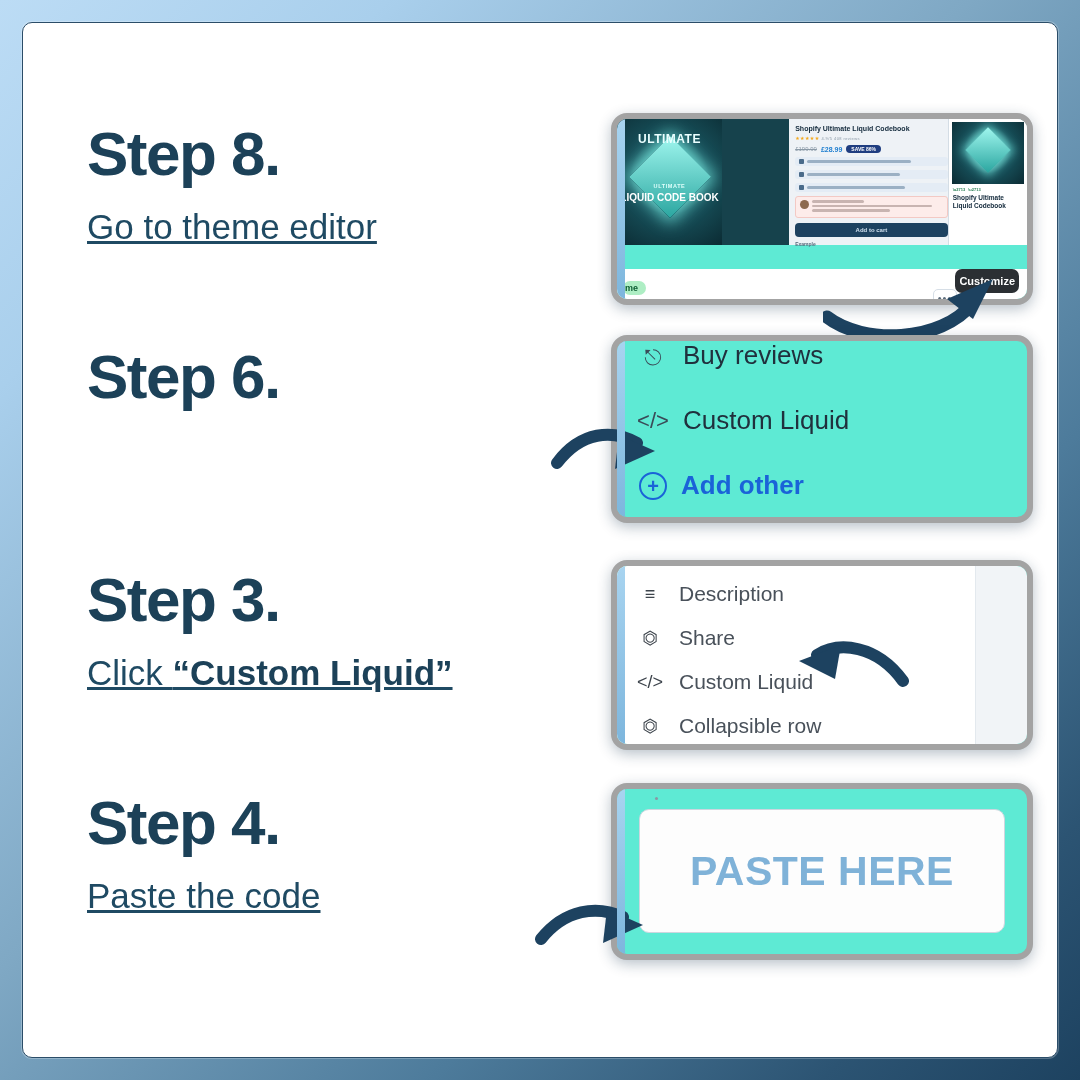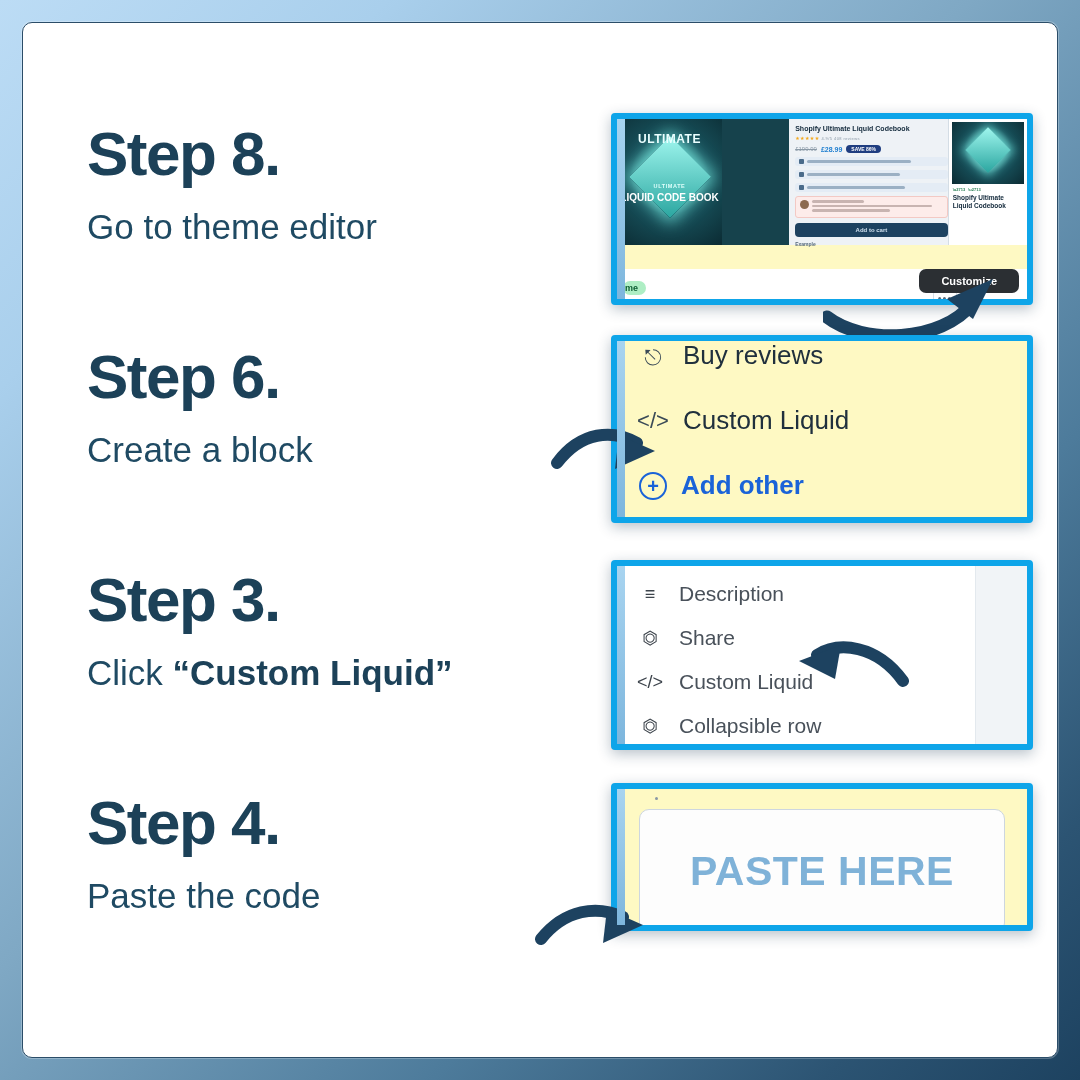--- a/index.html
+++ b/index.html
@@ -23,29 +23,29 @@
   }
 
   
   .step-text { position:absolute; left:64px; }
   .step-title {
     font-weight:800; font-size:62px; letter-spacing:-1.5px;
     color:#1c4158; line-height:1; white-space:nowrap;
   }
   .step-sub {
     margin-top:22px; font-size:35px; font-weight:300;
-    color:#1f4a63; line-height:1.15; white-space:nowrap;
+    color:#1f4a63; line-height:1.15; white-space:nowrap;text-decoration:underline;
   }
   .step-sub b { font-weight:700; color:#1c4158; }
 
   
   .card {
-    position:absolute; background:#fef9c3;
-    border-radius:4px; overflow:hidden;
-    border:6px solid #0ea5e9;
+    position:absolute; background:#5eead4;
+    border-radius:16px; overflow:hidden;
+    border:6px solid #a3a3a3;
     box-shadow:0 4px 14px rgba(20,50,75,.30);
   }
   .card::before{
     content:""; position:absolute; left:0; top:0; bottom:0; width:8px;
     background:linear-gradient(180deg,#a8d4f0,#7db6dd); z-index:4;
   }
 
   
   #card1 { left:588px; top:90px; width:422px; height:192px; }
   .c1-top { position:absolute; left:0; top:0; right:0; height:126px;
@@ -111,21 +111,21 @@
   .c1-bot { position:absolute; left:0; right:0; top:126px; bottom:0; background:#fff;margin-top:24px; }
   .c1-badge { position:absolute; left:6px; top:12px; background:#aeeec4; color:#0d5d33;
     font-size:9px; font-weight:700; border-radius:9px; padding:2px 8px 2px 2px; }
   .c1-ago { position:absolute; left:4px; top:33px; font-size:10px; color:#6b7d8c; }
   .c1-chev { position:absolute; left:4px; top:49px; font-size:10px; color:#6b7d8c; }
   .c1-dots { position:absolute; right:70px; top:20px; width:24px; height:18px;
     border:1px solid #d6dee6; border-radius:5px; background:#fff;
     display:flex; align-items:center; justify-content:center;
     font-size:11px; color:#5c6c7b; letter-spacing:1px; line-height:0; }
   .c1-cust { position:absolute; right:8px; top:0; background:#2b2f33; color:#fff;
-    font-size:11px; font-weight:700; border-radius:7px; padding:6px 22px; }
+    font-size:11px; font-weight:700; border-radius:7px; padding:6px 4px; }
 
   
   #card2 { left:588px; top:312px; width:422px; height:188px; }
   .c2-row { display:flex; align-items:center; gap:16px; padding:0 22px;
             font-size:26px; color:#20303d; }
   .c2-row.clip { margin-top:-14px; height:44px; overflow:hidden; align-items:flex-end;}
   .c2-ico { width:28px; flex:none; display:flex; justify-content:center;
             font-size:22px; color:#3a4a57; }
   .c2-add { color:#1a63d8; font-weight:600; display:flex; align-items:center;
             gap:14px; padding:0 22px; font-size:26px; }
@@ -138,21 +138,21 @@
   .c3-list { position:absolute; left:0; top:0; bottom:0; right:52px; background:#fff;
              padding-top:6px; }
   .c3-scroll { position:absolute; right:0; top:0; bottom:0; width:52px;
                background:#f1f4f7; border-left:1px solid #e3e9ee; }
   .c3-row { display:flex; align-items:center; gap:16px; padding:0 20px; height:44px;
             font-size:21px; color:#49515a; }
   .c3-ico { width:26px; flex:none; display:flex; justify-content:center;
             font-size:18px; color:#3d444c; }
 
   
-  #card4 { left:588px; top:760px; width:422px; height:148px; }
+  #card4 { left:588px; top:760px; width:422px; height:177px; }
   .c4-dot { position:absolute; left:38px; top:8px; width:3px; height:3px;
             background:#8a98a5; border-radius:50%; }
   .c4-box { position:absolute; left:22px; right:22px; top:20px; height:124px;
     border:1.5px solid #cdd6df; border-radius:10px; background:#fdfdfd;
     display:flex; align-items:center; justify-content:center; }
   .c4-ph { font-size:41px; font-weight:700; color:#7fb2d8; letter-spacing:.5px; }
   .c4-hint { position:absolute; left:24px; right:12px; top:152px;
     font-size:19px; color:#5a6772; white-space:nowrap; }
 
   .arrow { position:absolute; }
@@ -162,21 +162,20 @@
 
 <div id="canvas">
   <div class="panel">
 
     <div class="step-text" style="top:100px">
       <div class="step-title">Step 8.</div>
       <div class="step-sub"><span>Go to theme editor</span></div>
     </div>
     <div class="step-text" style="top:323px">
       <div class="step-title">Step 6.</div>
-      <div class="step-sub"><span>Create a block</span></div>
     </div>
     <div class="step-text" style="top:546px">
       <div class="step-title">Step 3.</div>
       <div class="step-sub"><span>Click </span><b>“Custom Liquid”</b></div>
     </div>
     <div class="step-text" style="top:769px">
       <div class="step-title">Step 4.</div>
       <div class="step-sub"><span>Paste the code</span></div>
     </div>
 

